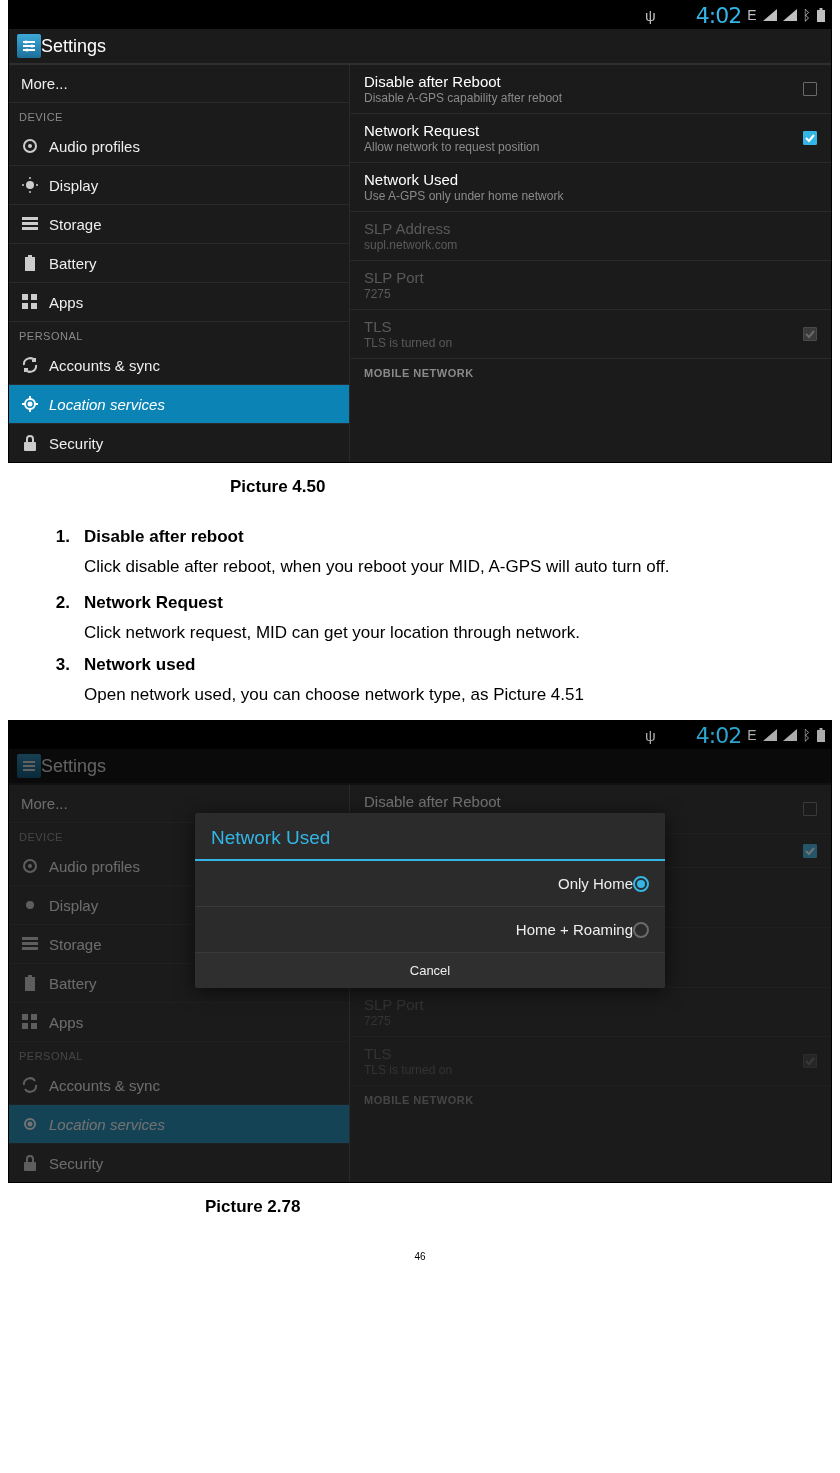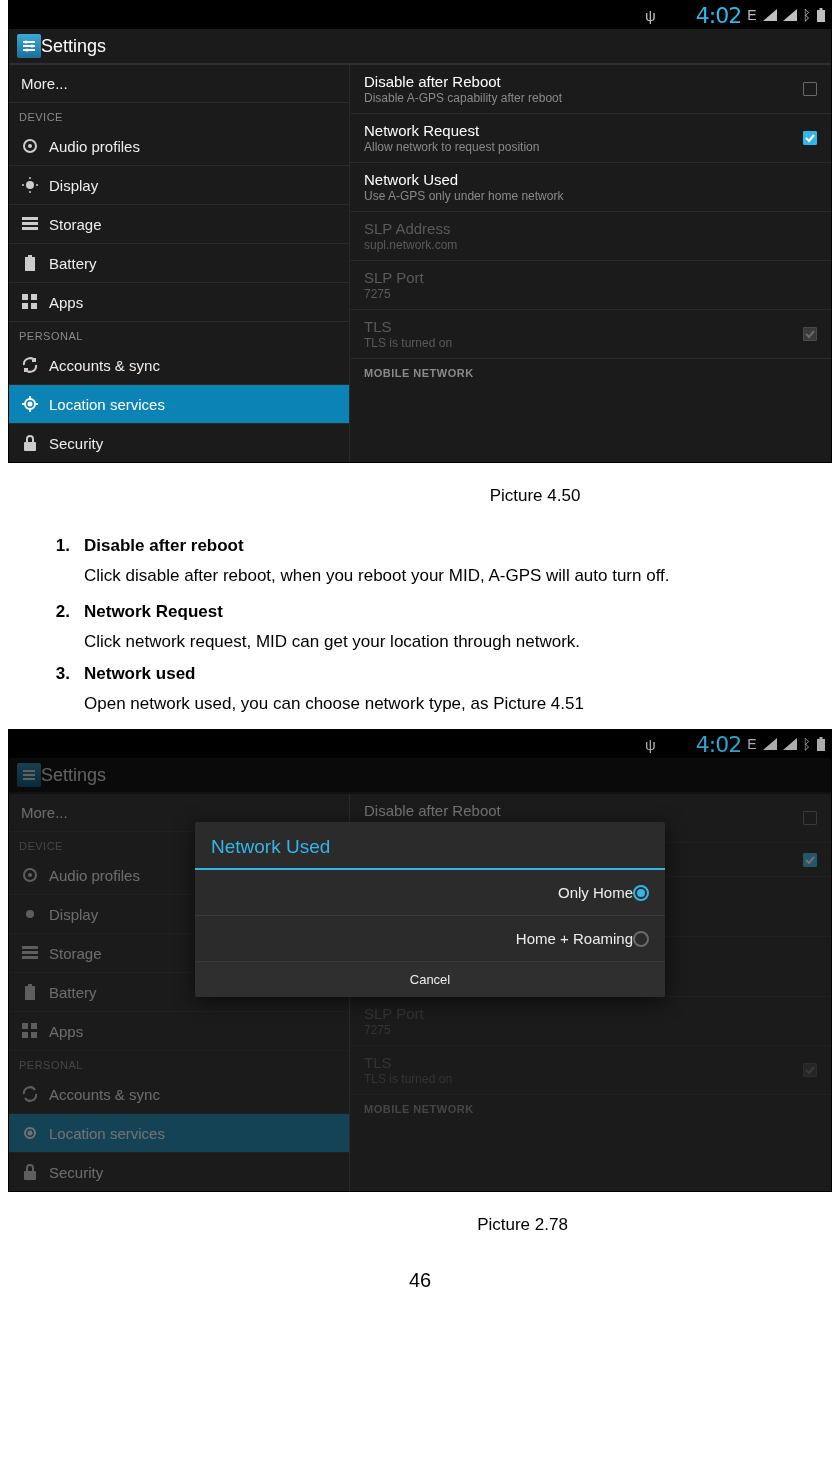--- a/index.html
+++ b/index.html
@@ -33,21 +33,21 @@
   .cat-header {
     color: #8a8a8a; font-size: 11px; letter-spacing: 0.5px;
     padding: 8px 10px 4px 10px; text-transform: uppercase;
   }
   .nav-item {
     display: flex; align-items: center; gap: 10px;
     padding: 10px 12px; color: #eee; font-size: 15px;
     border-bottom: 1px solid #2a2a2a;
   }
   .nav-item.more { }
-  .nav-item.selected { background: #0b84b5; color: #fff; }
+  .nav-item.selected { background: #0b84b5; color: #fff; font-style: italic; }
   .nav-icon { width: 18px; height: 18px; display: inline-flex; align-items: center; justify-content: center; color: #ccc; }
   .nav-item.selected .nav-icon { color: #fff; }
 
   .setting-row {
     display: flex; align-items: center; justify-content: space-between;
     padding: 8px 14px; border-bottom: 1px solid #2a2a2a; gap: 10px;
   }
   .setting-labels { display: flex; flex-direction: column; }
   .setting-title { color: #fff; font-size: 15px; }
   .setting-sub { color: #8a8a8a; font-size: 12px; margin-top: 1px; }
@@ -96,29 +96,29 @@
     display: inline-flex; align-items: center; justify-content: center;
   }
   .radio.on { border-color: #33b5e5; }
   .radio.on::after { content: ""; width: 8px; height: 8px; background: #33b5e5; border-radius: 50%; }
   .dialog-btn {
     text-align: center; color: #eee; font-size: 13px; padding: 10px 0;
     background: #2f2f2f;
   }
 
   
-  .caption { font-weight: normal; font-size: 17px; margin: 23px 0 30px 230px; text-align: center; }
+  .caption { font-weight: bold; font-size: 17px; margin: 14px 0 30px 230px; }
   .caption.c2 { margin-left: 205px; }
   .list { padding: 0 6px 0 48px; }
   .list-row { display: flex; gap: 14px; margin-bottom: 4px; }
   .num { width: 22px; text-align: right; font-weight: bold; font-size: 17px; }
   .head { font-weight: bold; font-size: 17px; }
   .bodytxt { font-size: 17px; margin: 8px 0 14px 84px; line-height: 1.4; }
   .bodytxt.tight { margin-bottom: 10px; }
-  .pagenum { text-align: center; font-size: 20px; margin-top: 34px; }
+  .pagenum { text-align: center; font-size: 10px; margin-top: 34px; }
 
   
   svg { display: block; }
 </style>
 </head>
 <body>
 
 <div class="page">
 
   <div class="shot">

